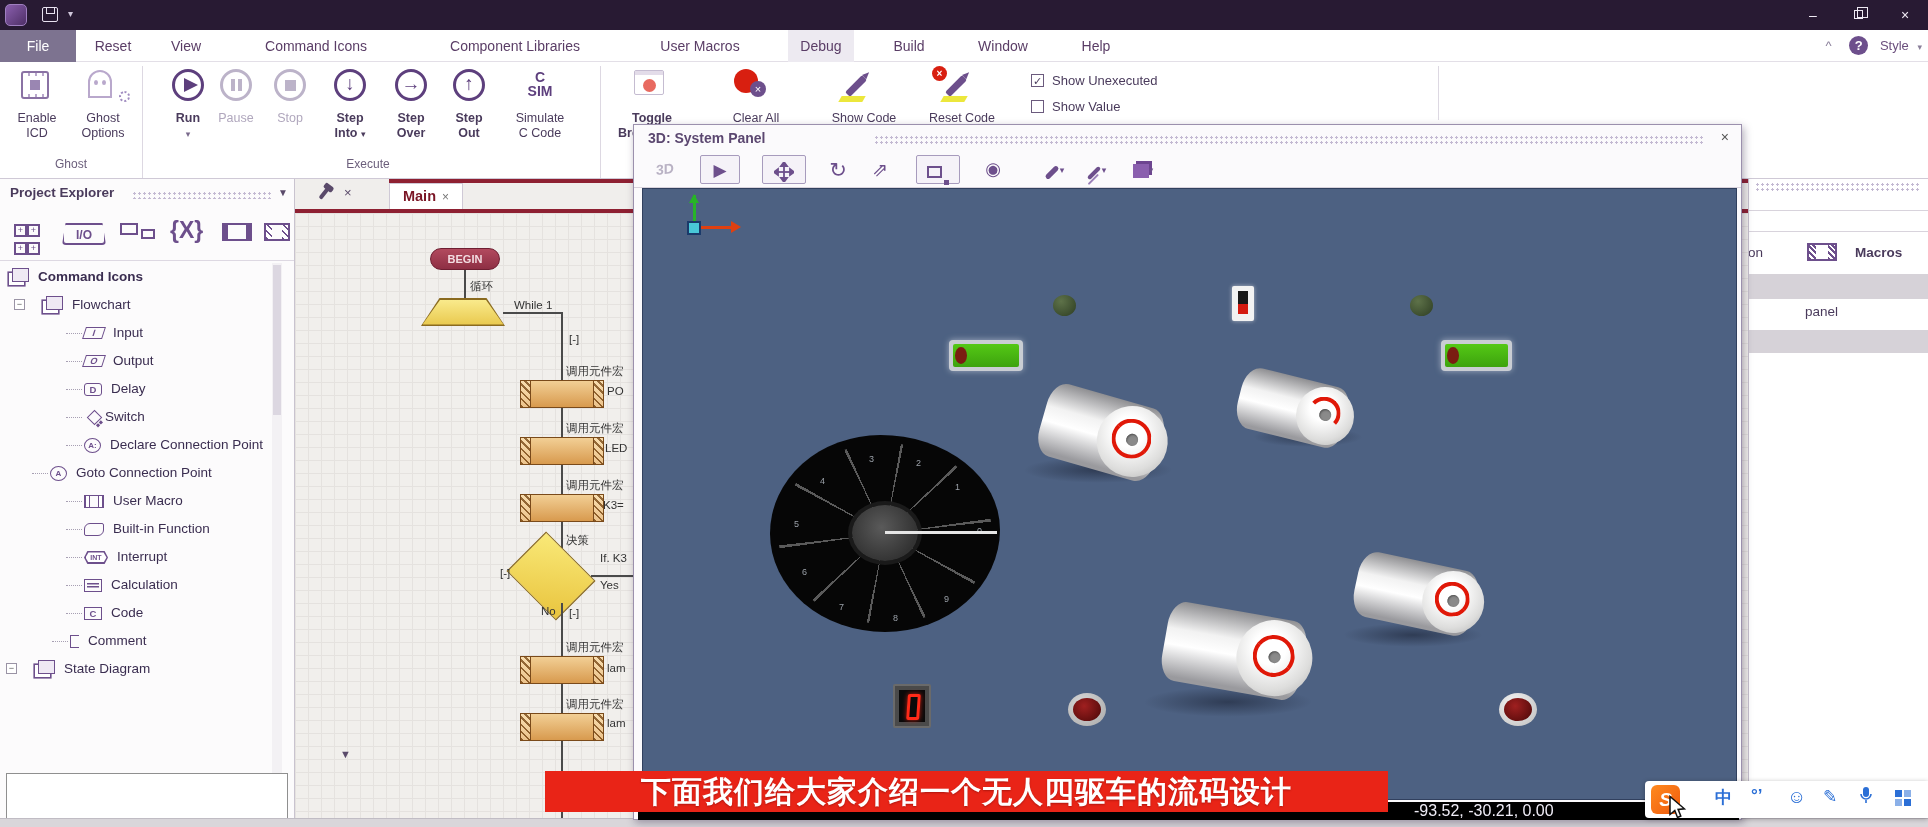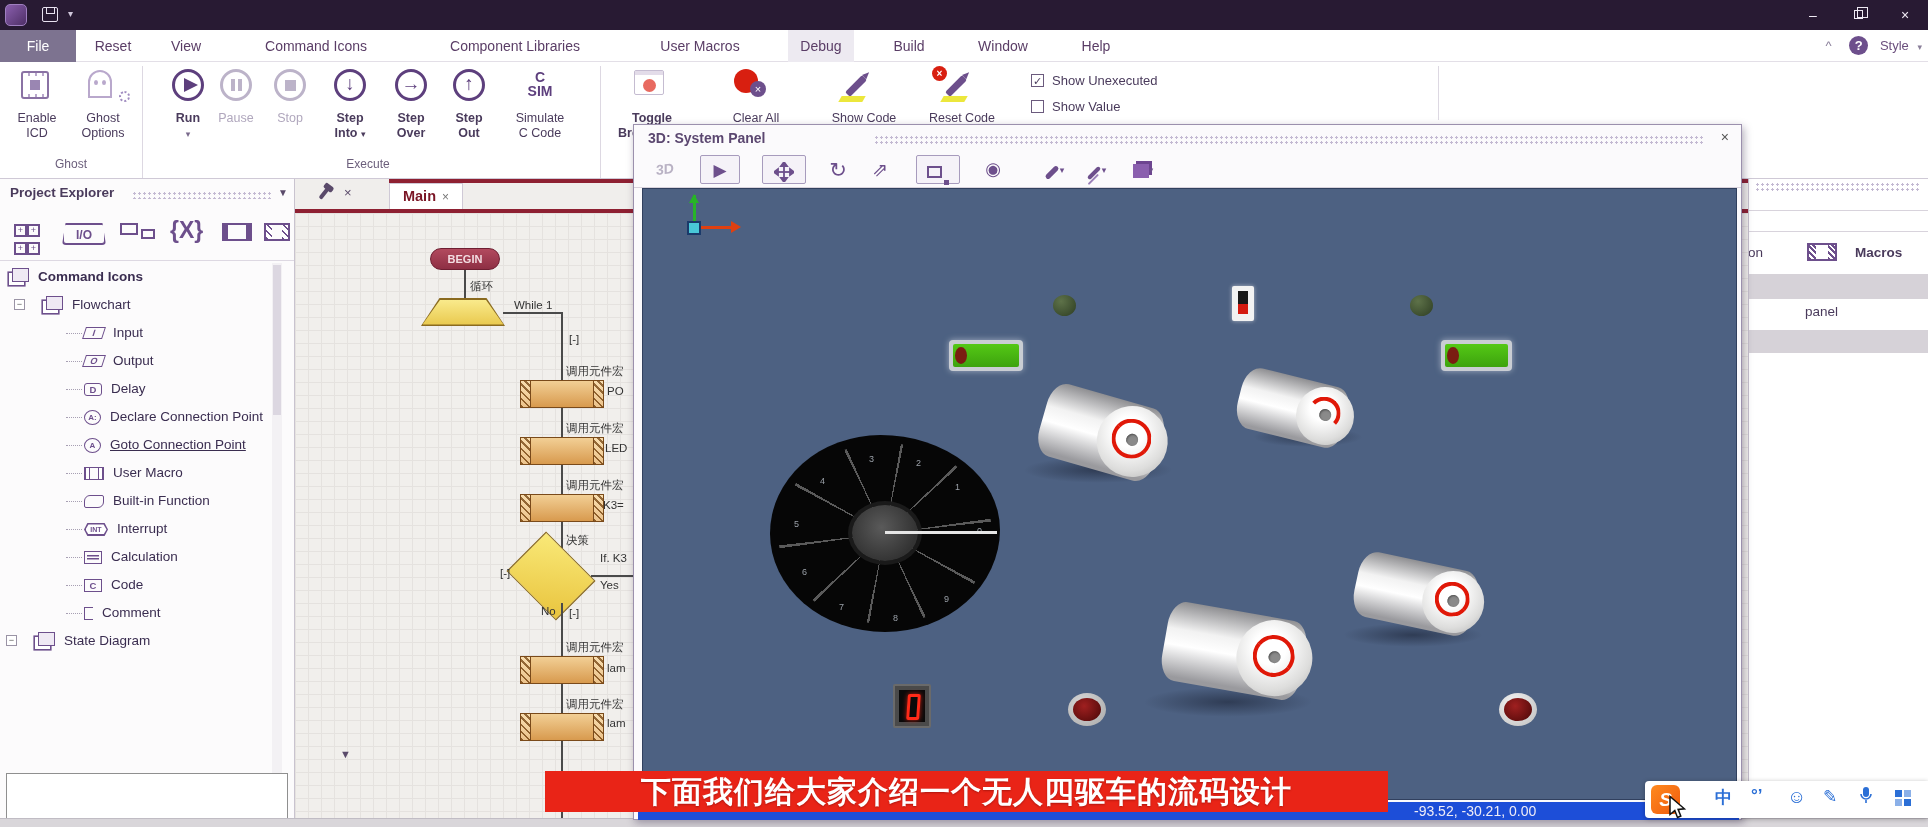--- a/index.html
+++ b/index.html
@@ -122,21 +122,21 @@
 
   
   #p3d { left:633px; top:124px; width:1109px; height:696px; background:#fbfafc; border:1px solid #9b90ad; box-shadow:2px 3px 8px rgba(40,25,60,.35); z-index:20; }
   #p3d-title { position:absolute; left:14px; top:5px; font-size:14px; font-weight:bold; color:#5b4770; }
   #p3d-close { position:absolute; right:12px; top:4px; color:#555; font-size:14px; }
   #p3d-tools { position:absolute; left:0; top:27px; width:100%; height:36px; border-bottom:1px solid #d8d3dc; }
   .t3btn { position:absolute; top:3px; height:29px; line-height:29px; text-align:center; color:#6d4f8c; font-size:17px; }
   .t3btn.boxed { border:1px solid #a79bbd; background:#f5f2f8; border-radius:2px; }
   .t3caret { font-size:9px; color:#6d4f8c; vertical-align:2px; }
   #viewport { position:absolute; left:8px; top:63px; width:1095px; height:612px; background:#4d6182; border:1px solid #31405e; overflow:hidden; }
-  #p3d-status { position:absolute; left:4px; top:677px; width:1101px; height:18px; background:#1d4ed8; color:#efecf6; font-size:14px; line-height:18px; }
+  #p3d-status { position:absolute; left:4px; top:677px; width:1101px; height:18px; background:#000000; color:#efecf6; font-size:16px; line-height:18px; }
   
   .shadow { position:absolute; background:radial-gradient(ellipse,rgba(18,24,40,.5),rgba(18,24,40,0) 70%); border-radius:50%; }
   .motor { position:absolute; }
   .m-body { position:absolute; inset:0; border-radius:16px/24px; background:linear-gradient(#8f8f92,#f2f2f2 35%,#ffffff 55%,#9a9a9e 95%); }
   .m-cap { position:absolute; border-radius:50%; background:radial-gradient(circle at 42% 38%,#ffffff 25%,#dddddc 65%,#ababab); }
   .m-hub { position:absolute; width:12px; height:12px; border-radius:50%; background:#8a8a8a; box-shadow:inset 1px 1px 2px #555; }
   .arc { position:absolute; border:4.5px solid transparent; border-radius:50%; }
   .arc.a1 { border-top-color:#e01808; border-right-color:#e01808; }
   .arc.a2 { border-bottom-color:#e01808; border-left-color:#e01808; }
   .arc::after { content:""; position:absolute; width:0; height:0; border:5px solid transparent; }
@@ -321,28 +321,29 @@
       <span class="xicon" style="left:222px;top:14px;"><span class="sqr" style="width:30px;height:18px;border-width:2.5px;box-shadow:inset 4px 0 0 #6d4f8c,inset -4px 0 0 #6d4f8c;"></span></span>
       <span class="xicon" style="left:264px;top:14px;"><span class="sqr" style="width:26px;height:18px;border-width:2.5px;background:repeating-linear-gradient(45deg,#6d4f8c 0 2px,#fff 2px 5px) left/6px 100% no-repeat,repeating-linear-gradient(45deg,#6d4f8c 0 2px,#fff 2px 5px) right/6px 100% no-repeat;"></span></span>
     </div>
 
     <div id="tree">
       <div class="trow" style="padding-left:8px;font-weight:bold;"><span class="ticon pages"></span><span class="lbl">Command Icons</span></div>
       <div class="trow" style="padding-left:42px;"><span class="expander" style="left:14px;">−</span><span class="ticon pages"></span><span class="lbl">Flowchart</span></div>
       <div class="trow" style="padding-left:66px;"><span class="guide"></span><span class="ticon pgram">I</span><span class="lbl">Input</span></div>
       <div class="trow" style="padding-left:66px;"><span class="guide"></span><span class="ticon pgram">O</span><span class="lbl">Output</span></div>
       <div class="trow" style="padding-left:66px;"><span class="guide"></span><span class="ticon dbox">D</span><span class="lbl">Delay</span></div>
+      <div class="trow" style="padding-left:66px;"><span class="guide"></span><span class="ticon tdiamond" style="box-shadow:8px 3px 0 -4px #6d4f8c,8px -1px 0 -4px #6d4f8c;"></span><span class="lbl">Switch</span></div>
       <div class="trow" style="padding-left:66px;"><span class="guide"></span><span class="ticon tcircle">A:</span><span class="lbl">Declare Connection Point</span></div>
-      <div class="trow" style="padding-left:66px;text-decoration:underline;"><span class="guide"></span><span class="ticon tcircle">A</span><span class="lbl">Goto Connection Point</span></div>
+      <div class="trow" style="padding-left:32px;"><span class="guide"></span><span class="ticon tcircle">A</span><span class="lbl">Goto Connection Point</span></div>
       <div class="trow" style="padding-left:66px;"><span class="guide"></span><span class="ticon trect um"></span><span class="lbl">User Macro</span></div>
       <div class="trow" style="padding-left:66px;"><span class="guide"></span><span class="ticon trect bf"></span><span class="lbl">Built-in Function</span></div>
       <div class="trow" style="padding-left:66px;"><span class="guide"></span><span class="ticon thex"><i></i><b>INT</b></span><span class="lbl">Interrupt</span></div>
       <div class="trow" style="padding-left:66px;"><span class="guide"></span><span class="ticon tcalc"></span><span class="lbl">Calculation</span></div>
       <div class="trow" style="padding-left:66px;"><span class="guide"></span><span class="ticon dbox" style="border-radius:0;">C</span><span class="lbl">Code</span></div>
-      <div class="trow" style="padding-left:66px;"><span class="guide"></span><span class="ticon tcomment"></span><span class="lbl">Comment</span></div>
+      <div class="trow" style="padding-left:52px;"><span class="guide"></span><span class="ticon tcomment"></span><span class="lbl">Comment</span></div>
       <div class="trow" style="padding-left:34px;"><span class="expander" style="left:6px;">−</span><span class="ticon pages"></span><span class="lbl">State Diagram</span></div>
     </div>
     <div id="tree-scroll">
         <div id="tree-thumb"></div>
       </div>
     <div id="exp-bottombox"></div>
   </div>
   <span id="gutter-pin" class="abs"></span>
   <span id="gutter-x" class="abs">×</span>
   <span id="gutter-down" class="abs">▼</span>

